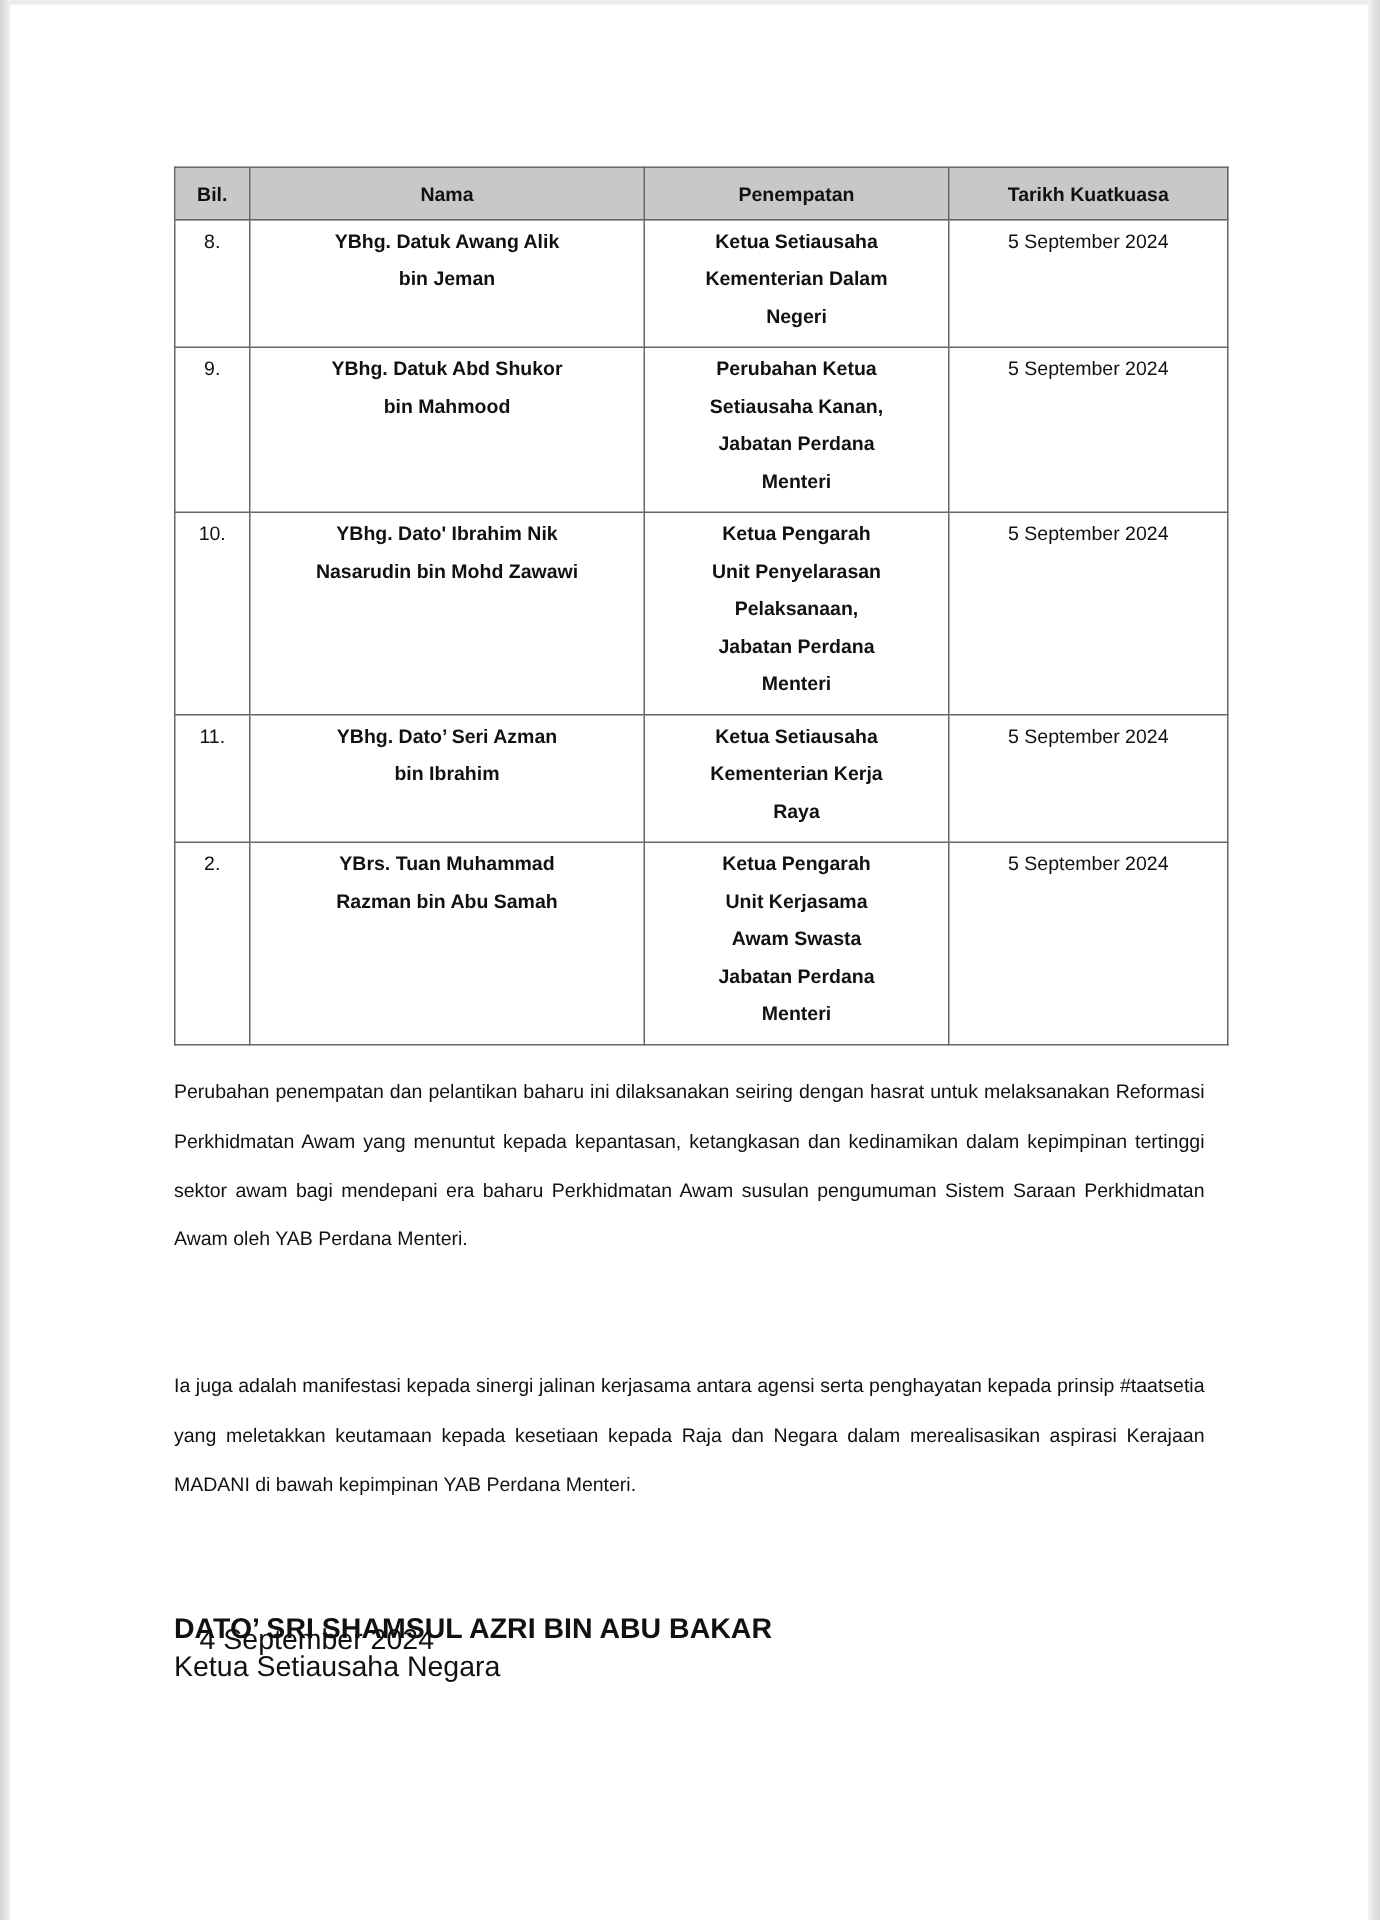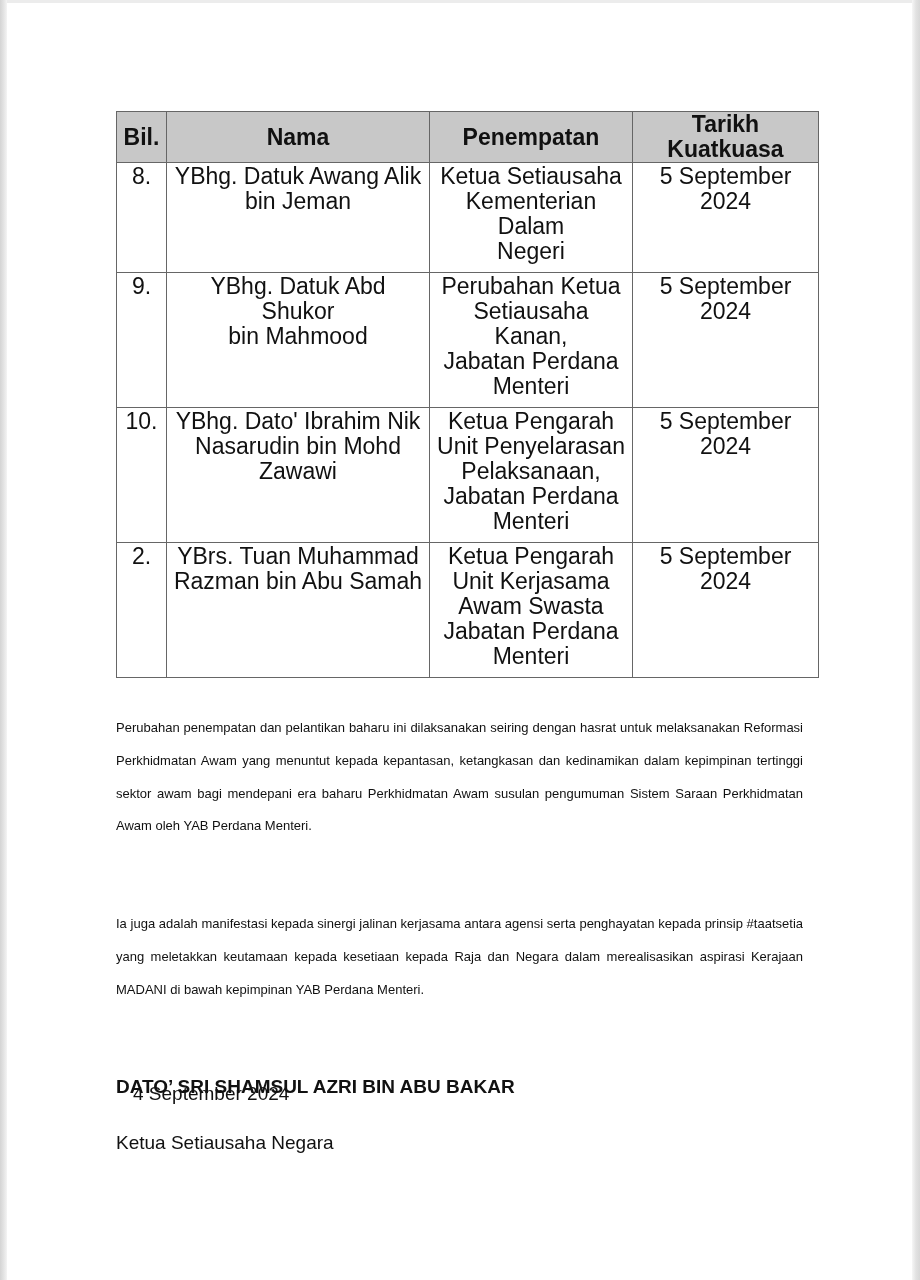--- a/index.html
+++ b/index.html
@@ -24,50 +24,50 @@
     table.appt {
       position: absolute; left: 116px; top: 111px;
       width: 702px;
       border-collapse: collapse;
       table-layout: fixed;
     }
     table.appt th, table.appt td {
       border: 1px solid #666666;
       text-align: center;
       vertical-align: top;
-      font-size: 23px;
+      font-size: 13px;
       line-height: 25px;
       padding: 0 4px;
       font-family: "Liberation Sans", sans-serif;
       font-stretch: condensed;
     }
     table.appt th {
       background: #c8c8c8;
       font-weight: bold;
       height: 34px;
       vertical-align: middle;
       padding: 0;
     }
     table.appt td { padding-top: 1px; padding-bottom: 8px; }
     col.c-bil { width: 50px; }
     col.c-nama { width: 263px; }
     col.c-pen { width: 203px; }
     col.c-tarikh { width: 186px; }
-    .line { display: block; }
+    .line { display: block; font-weight: bold; }
     .para {
       position: absolute; left: 116px; width: 687px;
       font-size: 13px; line-height: 32.8px;
       text-align: justify; text-align-last: left;
       margin: 0;
     }
     #para1 { top: 712px; }
     #para2 { top: 908px; }
     .sig { position: absolute; left: 116px; margin: 0; font-size: 19px; line-height: 24px; }
     #sig-name { top: 1075px; font-weight: bold; }
-    #sig-title { top: 1131px; }
+    #sig-title { top: 1100px; }
     #sig-date { top: 1082px; font-weight: normal; margin-left: 17px; }
   </style>
 </head>
 <body>
 
 <div class="edge-top"></div>
 <div class="edge-left"></div>
 <div class="edge-right"></div>
 
 <table class="appt">
@@ -122,20 +122,33 @@
       <td>
         <span class="line">Ketua Pengarah</span>
         <span class="line">Unit Penyelarasan</span>
         <span class="line">Pelaksanaan,</span>
         <span class="line">Jabatan Perdana</span>
         <span class="line">Menteri</span>
       </td>
       <td>5 September 2024</td>
     </tr>
     <tr>
+      <td>11.</td>
+      <td>
+        <span class="line">YBhg. Dato’ Seri Azman</span>
+        <span class="line">bin Ibrahim</span>
+      </td>
+      <td>
+        <span class="line">Ketua Setiausaha</span>
+        <span class="line">Kementerian Kerja</span>
+        <span class="line">Raya</span>
+      </td>
+      <td>5 September 2024</td>
+    </tr>
+    <tr>
       <td>2.</td>
       <td>
         <span class="line">YBrs. Tuan Muhammad</span>
         <span class="line">Razman bin Abu Samah</span>
       </td>
       <td>
         <span class="line">Ketua Pengarah</span>
         <span class="line">Unit Kerjasama</span>
         <span class="line">Awam Swasta</span>
         <span class="line">Jabatan Perdana</span>

